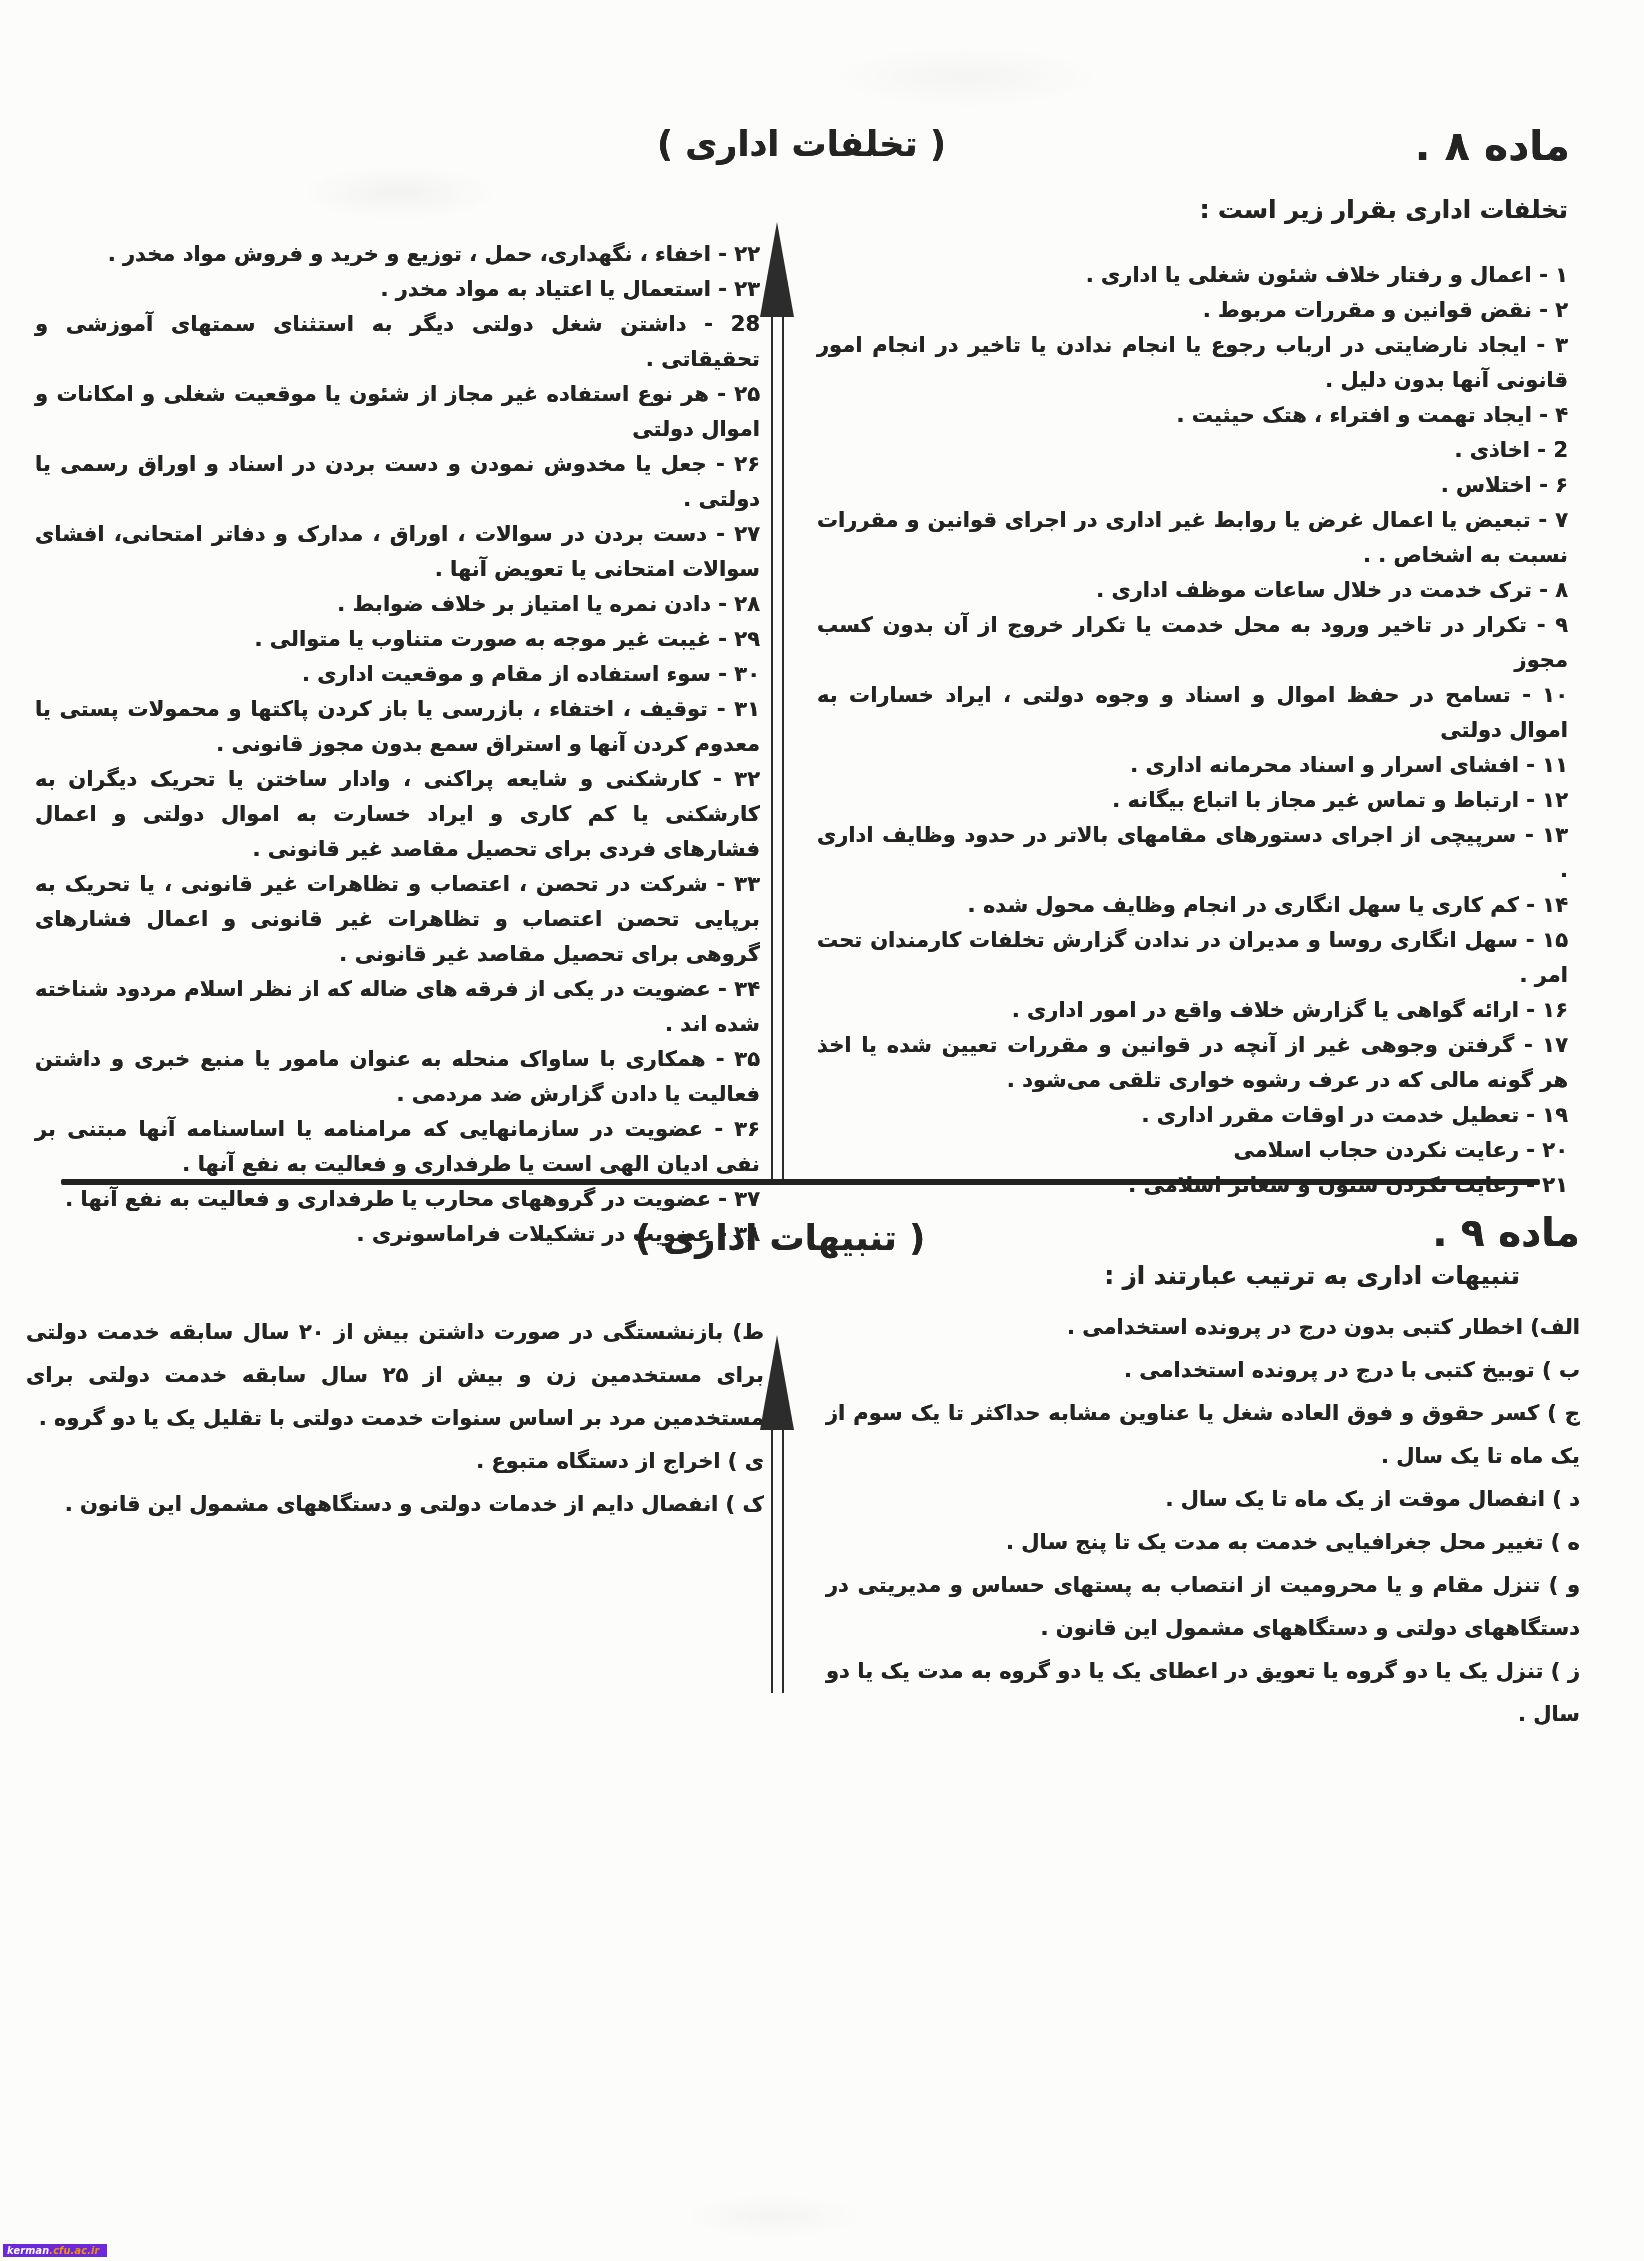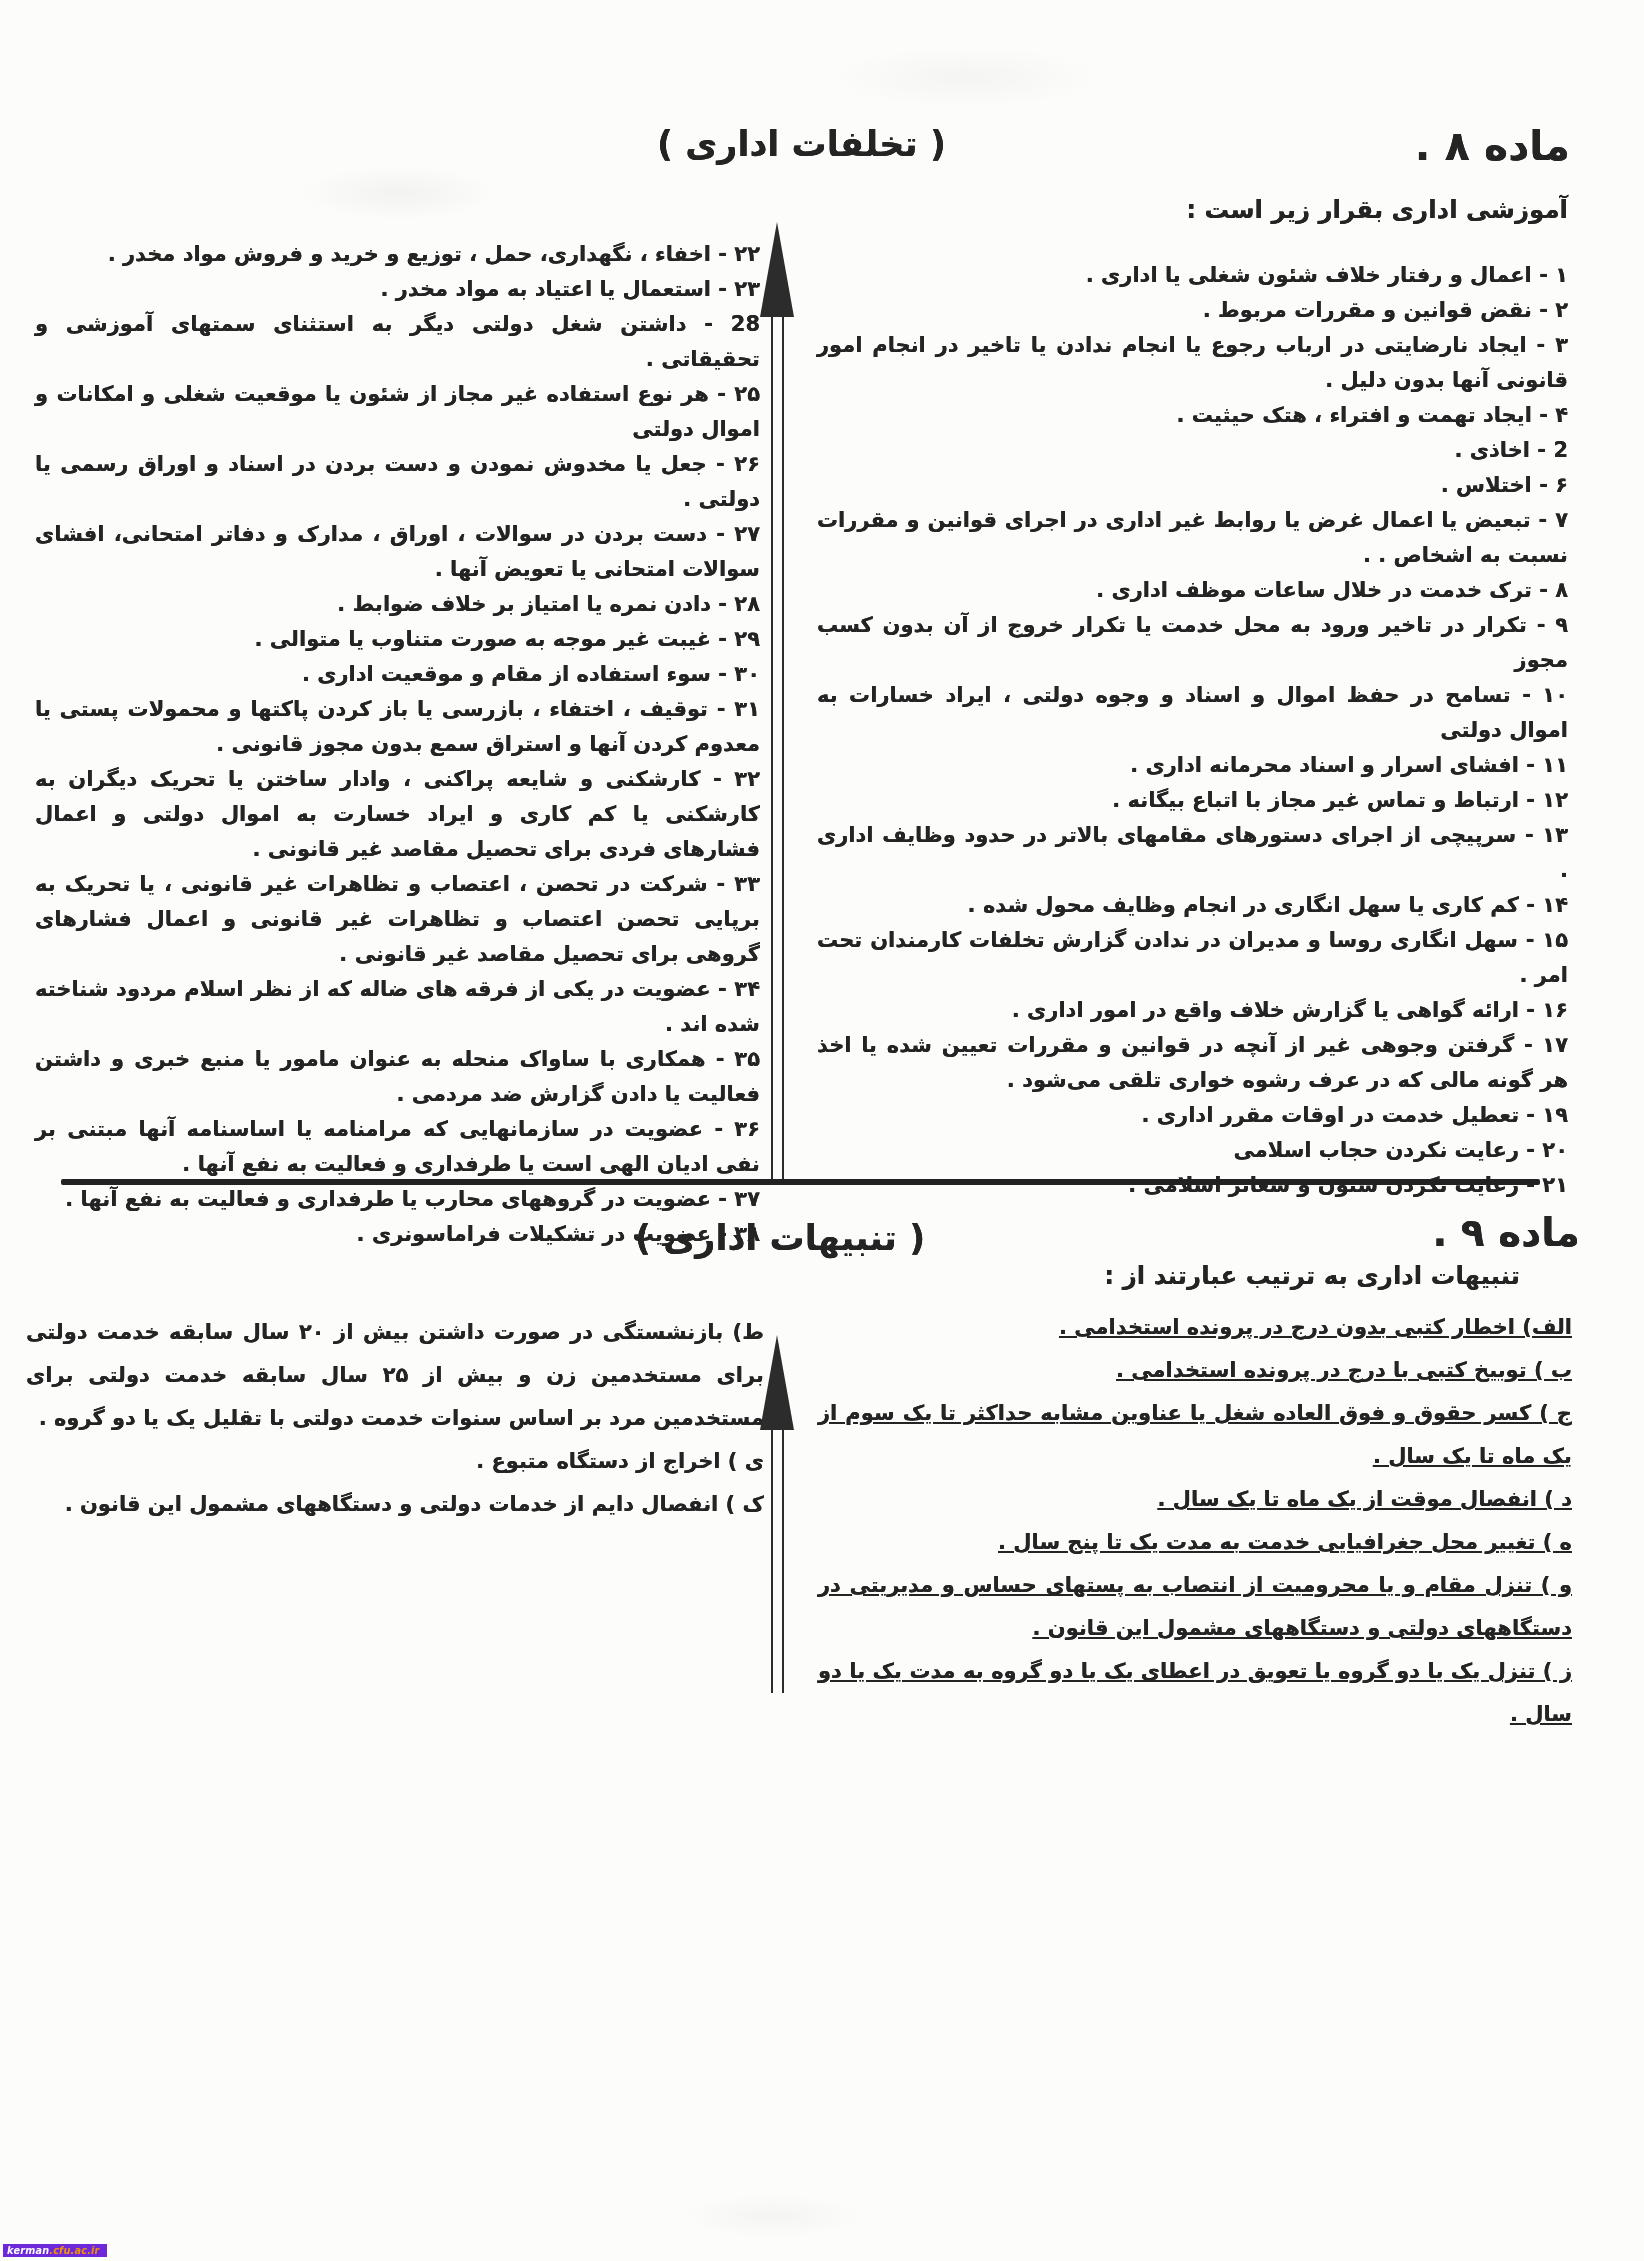--- a/index.html
+++ b/index.html
@@ -51,21 +51,21 @@
   .a9-intro{top:1261px;right:124px;}
   .col{
     position:absolute;
     font-size:21px;
     font-weight:700;
     text-align:justify;
     text-shadow:0 0 0.4px currentColor;
   }
   .a8-right{top:237px;right:76px;width:751px;line-height:35px;margin-top:21px;}
   .a8-left {top:237px;left:35px;  width:725px;line-height:35px;}
-  .a9-right{top:1306px;right:72px;width:754px;line-height:43px;text-decoration:underline;}
+  .a9-right{top:1306px;right:64px;width:754px;line-height:43px;}
   .a9-left {top:1311px;left:26px; width:738px;line-height:43px;}
   .item{margin:0;}
   
   .divider{
     position:absolute;width:36px;
     display:flex;flex-direction:column;align-items:center;
   }
   .d8{left:759px;top:222px;height:959px;}
   .d9{left:759px;top:1335px;height:358px;}
   .arrow-head{
@@ -100,21 +100,21 @@
 </head>
 <body>
 
 <div class="page">
 
   <section>
     <div class="heading a8-heading">ماده ۸ .</div>
 
     <div class="sec-title a8-title">( تخلفات اداری )</div>
 
-    <div class="intro a8-intro">آموزشی اداری بقرار زیر است :</div>
+    <div class="intro a8-intro">تخلفات اداری بقرار زیر است :</div>
 
     <div class="col a8-right">
         <div class="item">۱ - اعمال و رفتار خلاف شئون شغلی یا اداری .</div>
         <div class="item">۲ - نقض قوانین و مقررات مربوط .</div>
         <div class="item">۳ - ایجاد نارضایتی در ارباب رجوع یا انجام ندادن یا تاخیر در انجام امور قانونی آنها بدون دلیل .</div>
         <div class="item">۴ - ایجاد تهمت و افتراء ، هتک حیثیت .</div>
         <div class="item">2 - اخاذی .</div>
         <div class="item">۶ - اختلاس .</div>
         <div class="item">۷ - تبعیض یا اعمال غرض یا روابط غیر اداری در اجرای قوانین و مقررات نسبت به اشخاص . .</div>
         <div class="item">۸ - ترک خدمت در خلال ساعات موظف اداری .</div>

